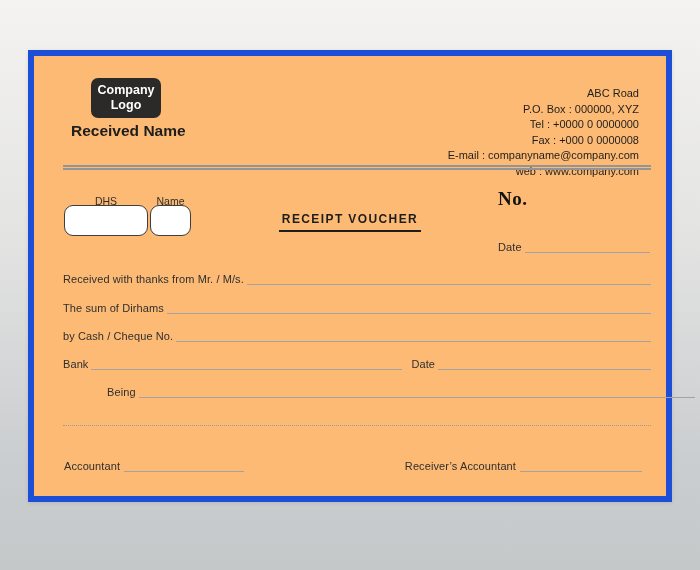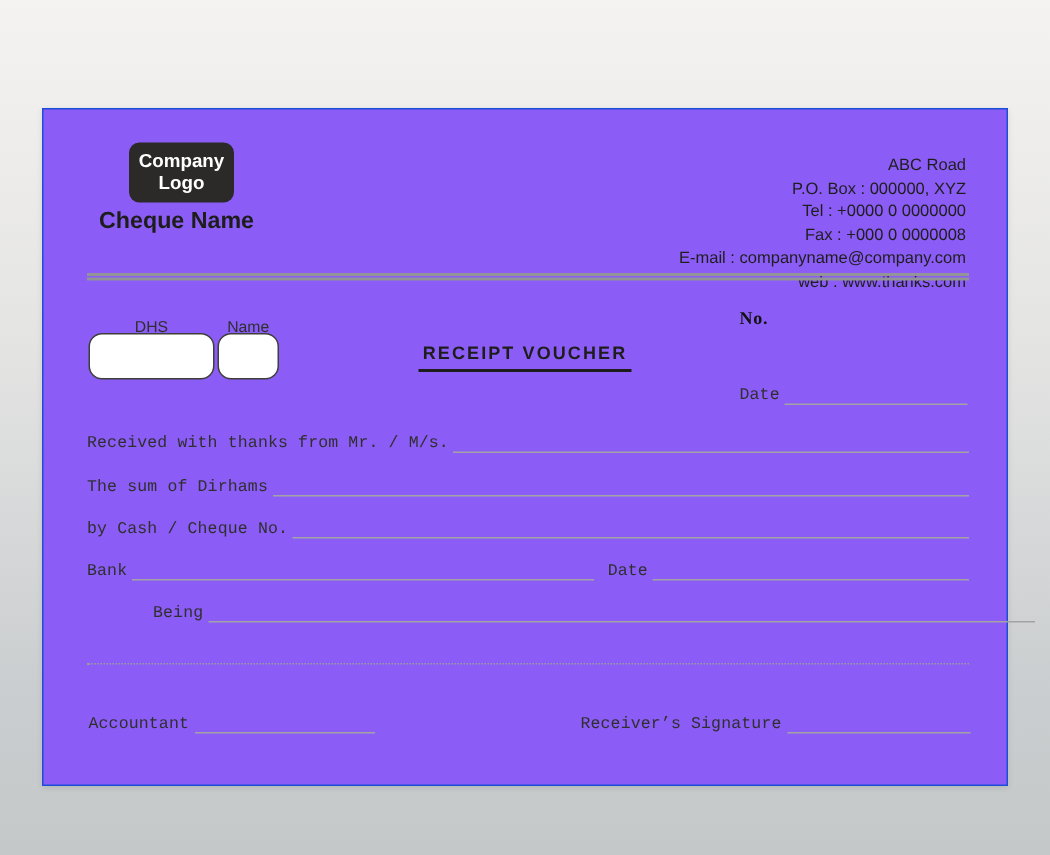--- a/index.html
+++ b/index.html
@@ -4,22 +4,22 @@
 <style>
   * { margin:0; padding:0; box-sizing:border-box; }
   html,body { width:700px; height:570px; }
   body {
     font-family:"Liberation Sans", sans-serif;
     background:linear-gradient(180deg,#f4f3f2 0%, #e4e4e3 40%, #cbced0 80%, #c5c8c9 100%);
     position:relative;
     overflow:hidden;
   }
   .card {
-    position:absolute; left:28px; top:72px; width:644px; height:452px;
-    background:#8b5cf6; border:1px solid #1d4ed8;
+    position:absolute; left:28px; top:50px; width:644px; height:452px;
+    background:#fdba74; border:6px solid #1d4ed8;
     box-shadow:0 1px 4px rgba(0,0,0,0.10);
   }
   .abs { position:absolute; }
 
   
   .logo-box {
     left:57px; top:22px; width:70px; height:40px;
     background:#2b2a29; border-radius:7px;
     display:flex; flex-direction:column; align-items:center; justify-content:center;
     color:#ffffff; font-weight:bold; font-size:12.5px; line-height:15px;
@@ -43,57 +43,57 @@
   .fils-box { left:116px; width:41px; }
 
   
   .title-wrap { left:0; right:0; top:153px; text-align:center; }
   .voucher-title {
     display:inline-block; font-size:12px; font-weight:bold; letter-spacing:1.4px;
     color:#1d1d1b; border-bottom:2px solid #1d1d1b; padding:0 3px 4px 3px;
   }
   .no-label {
     left:464px; top:132px; font-family:"Liberation Serif", serif;
-    font-size:12px; font-weight:bold; color:#121211; letter-spacing:0.5px;
+    font-size:19px; font-weight:bold; color:#121211; letter-spacing:0.5px;
   }
   .date-row { left:464px; top:182px; width:152px; display:flex; align-items:flex-end; height:15px; }
 
   
   .frow { left:29px; width:588px; display:flex; align-items:flex-end; height:15px; }
   .r1 { top:214px; } .r2 { top:243px; } .r3 { top:271px; } .r4 { top:299px; } .r5 { top:327px;margin-left:44px; }
-  .flabel { white-space:nowrap; font-size:11px; color:#2f2f2e; letter-spacing:0.1px;font-family:Liberation Mono, monospace; }
+  .flabel { white-space:nowrap; font-size:11px; color:#2f2f2e; letter-spacing:0.1px; }
   .fill { flex:1; border-bottom:1px solid #a3a3a3; height:1px; margin-left:3px; }
   .fill-bank { flex:314; } .fill-bankdate { flex:215; }
   .mid-label { margin-left:9px; }
 
   .sep-line { left:29px; top:369px; width:588px; border-top:1px dotted #9b9b9b; height:0; }
 
   .sig-row { left:30px; right:24px; top:401px; display:flex; align-items:flex-end; height:15px;justify-content:space-between; }
   .sig-fill-a { width:120px; border-bottom:1px solid #a3a3a3; height:1px; margin-left:4px; }
   .sig-fill-b { width:122px; border-bottom:1px solid #a3a3a3; height:1px; margin-left:4px; }
   .sig-spacer { flex:1; }
 </style>
 </head>
 <body>
 
 <div class="card">
 
   <div class="abs logo-box">
     <span>Company</span>
     <span>Logo</span>
   </div>
-  <div class="abs company-name">Cheque Name</div>
+  <div class="abs company-name">Received Name</div>
 
   <div class="abs address">
     <div>ABC Road</div>
     <div>P.O. Box : 000000, XYZ</div>
     <div>Tel : +0000 0 0000000</div>
     <div>Fax : +000 0 0000008</div>
     <div>E-mail : companyname@company.com</div>
-    <div>web : www.thanks.com</div>
+    <div>web : www.company.com</div>
   </div>
 
   <div class="abs header-rule"></div>
 
   <div class="abs box-label dhs-label">DHS</div>
   <div class="abs box-label fils-label">Name</div>
   <div class="abs cur-box dhs-box"></div>
   <div class="abs cur-box fils-box"></div>
 
   <div class="abs title-wrap">
@@ -131,17 +131,17 @@
     <span class="flabel">Being</span>
     <span class="fill"></span>
   </div>
 
   <div class="abs sep-line"></div>
 
   <div class="abs sig-row">
     <span class="flabel">Accountant</span>
     <span class="sig-fill-a"></span>
     <span class="sig-spacer"></span>
-    <span class="flabel">Receiver’s Signature</span>
+    <span class="flabel">Receiver’s Accountant</span>
     <span class="sig-fill-b"></span>
   </div>
 
 </div>
 
 </body></html>

